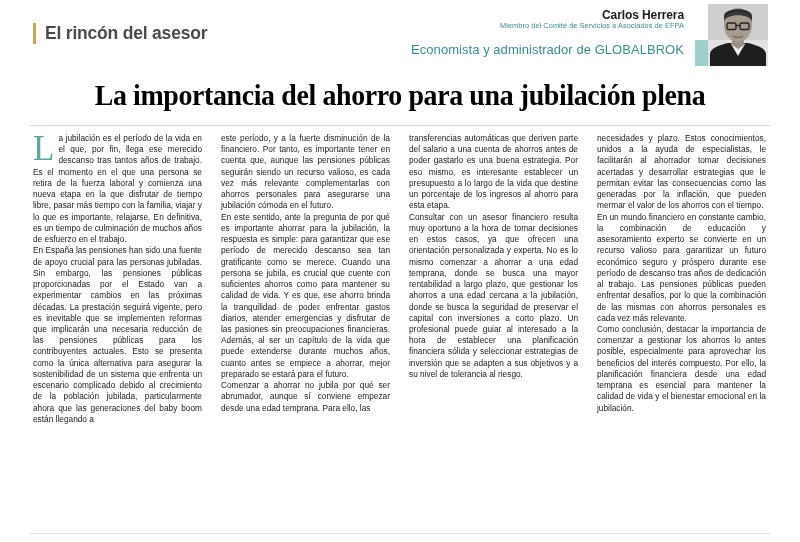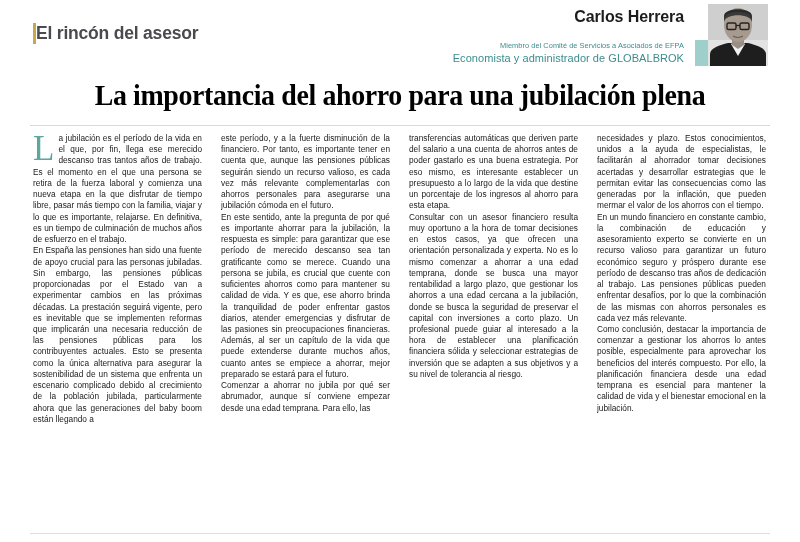--- a/index.html
+++ b/index.html
@@ -27,20 +27,21 @@
     position: relative;
     height: 70px;
     padding: 0;
   }
   .kicker-wrap {
     position: absolute;
     left: 33px;
     top: 23px;
     display: flex;
     align-items: flex-end;
+    gap: 9px;
   }
   .kicker-rule {
     width: 3px;
     height: 21px;
     background: #c9a84c;
     flex: 0 0 auto;
   }
   .kicker-text {
     font-size: 17.5px;
     font-weight: bold;
@@ -50,37 +51,37 @@
   }
 
   .byline {
     position: absolute;
     right: 116px;
     top: 8px;
     text-align: right;
     line-height: 1.18;
   }
   .byline-name {
-    font-size: 16px;
+    font-size: 12px;
     font-weight: bold;
     color: #1c1c1c;
     letter-spacing: -0.1px;
   }
   .byline-role {
     font-size: 7.4px;
     color: #3d8c8c;
     letter-spacing: 0.05px;
-    margin-top: 15px;
+    margin-top: 0;
     white-space: nowrap;
   }
   .byline-role2 {
-    font-size: 11px;
+    font-size: 13px;
     color: #3d8c8c;
     letter-spacing: 0.05px;
-    margin-top: 1px;
+    margin-top: 11px;
     white-space: nowrap;
   }
 
   .portrait {
     position: absolute;
     right: 13px;
     top: 4px;
     width: 92px;
     height: 62px;
   }

